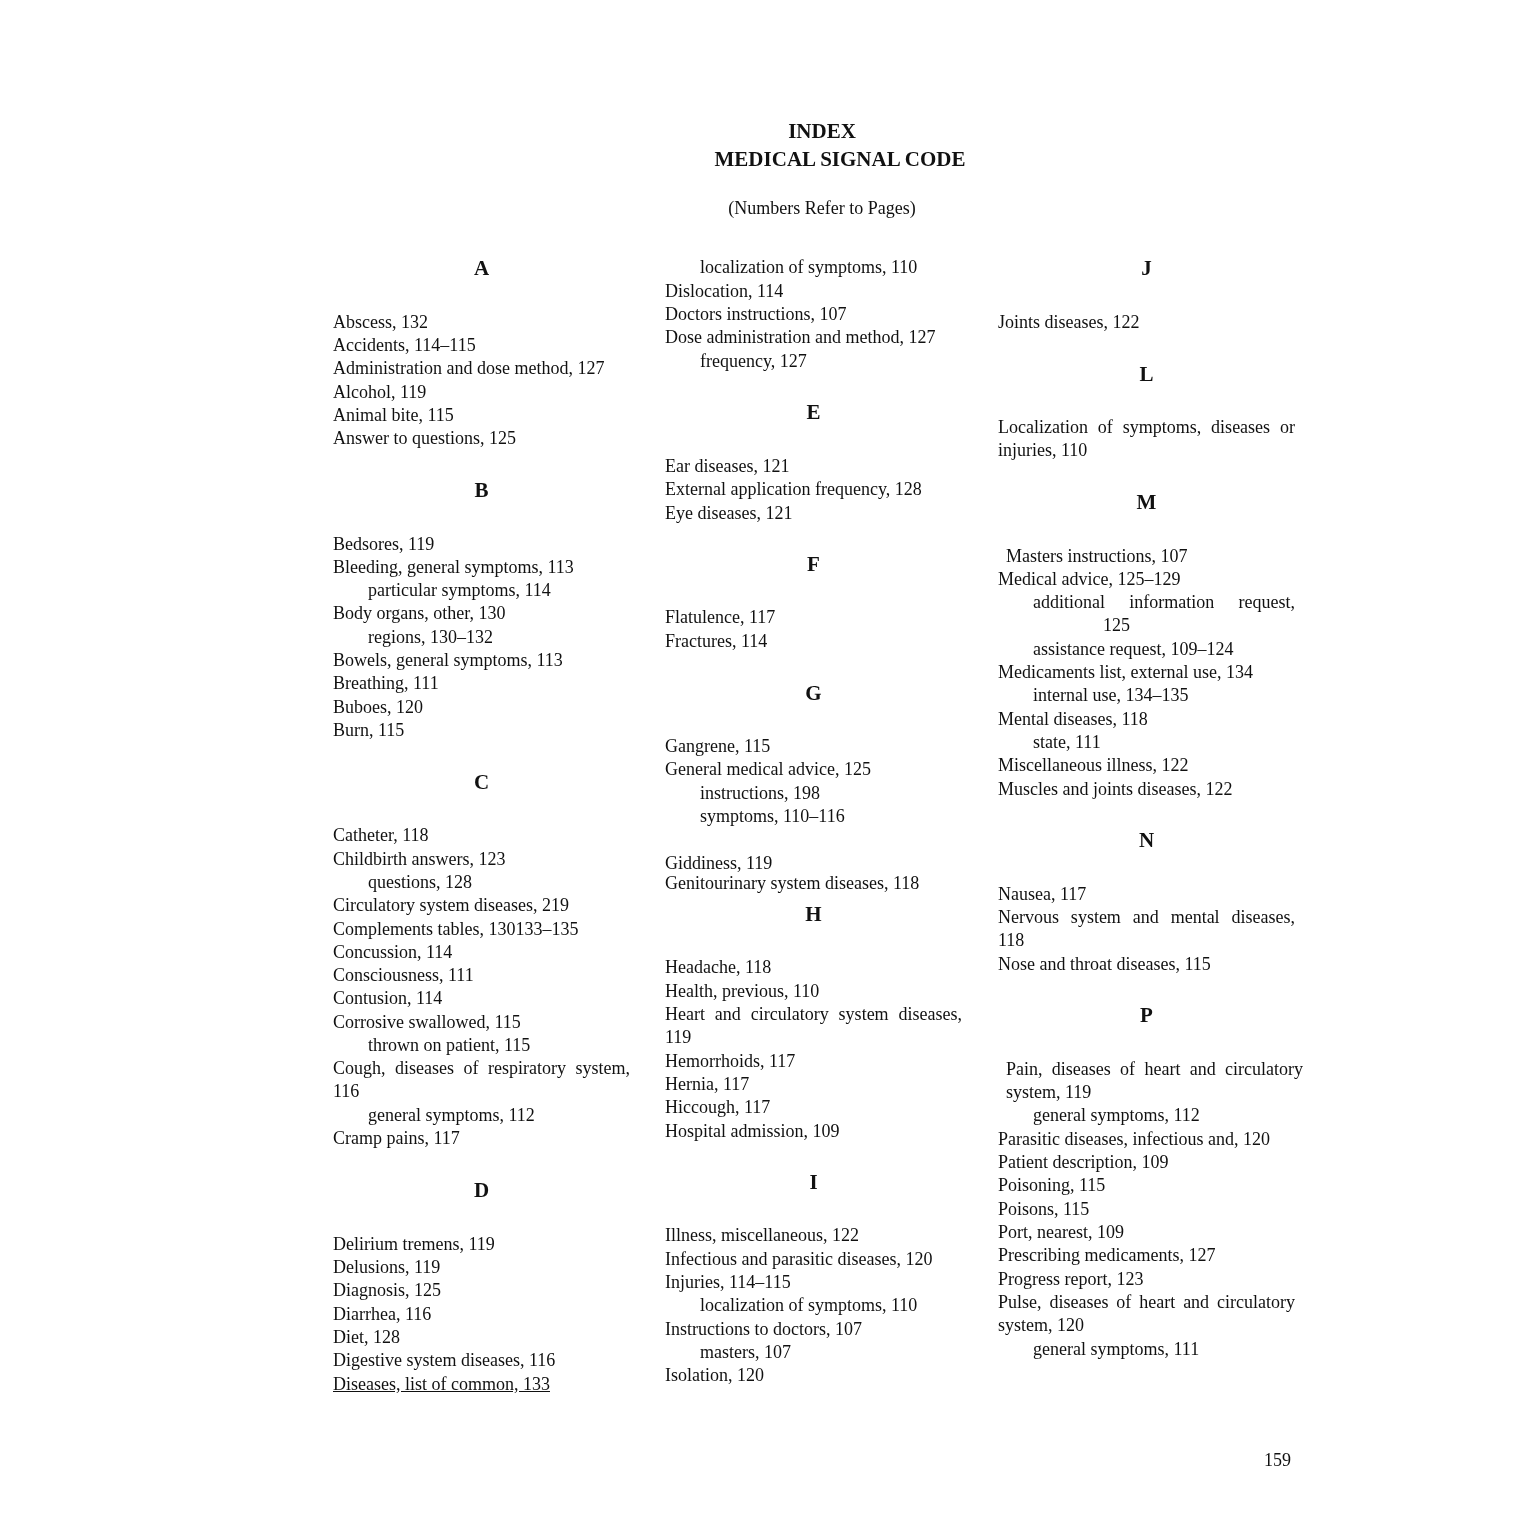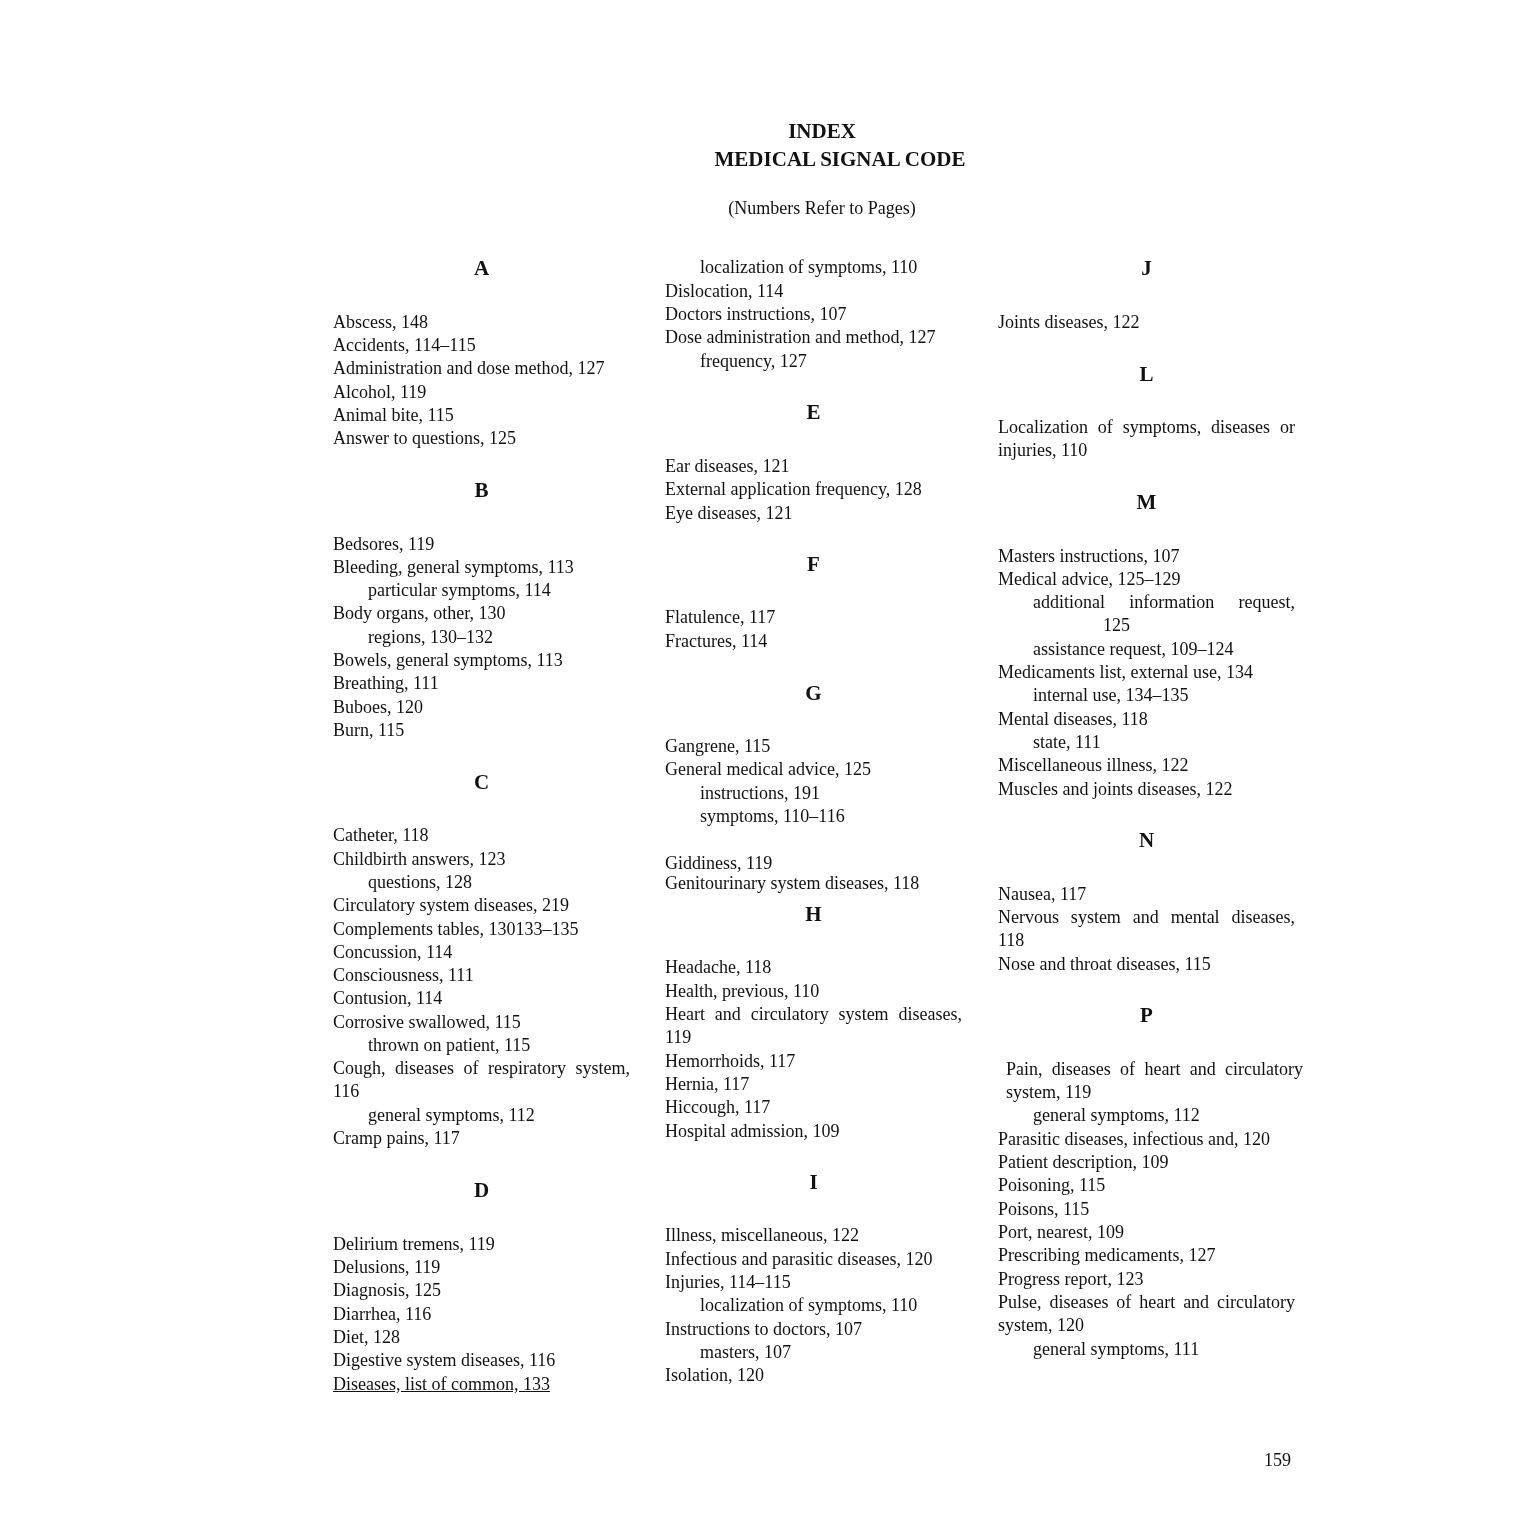--- a/index.html
+++ b/index.html
@@ -23,21 +23,21 @@
 </style>
 </head>
 <body>
 
 <div class="title t1">INDEX</div>
 <div class="title t2">MEDICAL SIGNAL CODE</div>
 <div class="subtitle">(Numbers Refer to Pages)</div>
 
 <div class="col c1">
     <div class="heading" style="position: absolute; left: 0px; width: 297px; top: -2px;">A</div>
-    <div class="entry" style="position: absolute; left: 0px; width: 297px; top: 55px;">Abscess, 148</div>
+    <div class="entry" style="position: absolute; left: 0px; width: 297px; top: 55px;">Abscess, 132</div>
     <div class="entry" style="position: absolute; left: 0px; width: 297px; top: 78px;">Accidents, 114–115</div>
     <div class="entry" style="position: absolute; left: 0px; width: 297px; top: 101px;">Administration and dose method, 127</div>
     <div class="entry" style="position: absolute; left: 0px; width: 297px; top: 125px;">Alcohol, 119</div>
     <div class="entry" style="position: absolute; left: 0px; width: 297px; top: 148px;">Animal bite, 115</div>
     <div class="entry" style="position: absolute; left: 0px; width: 297px; top: 171px;">Answer to questions, 125</div>
     <div class="heading" style="position: absolute; left: 0px; width: 297px; top: 220px;">B</div>
     <div class="entry" style="position: absolute; left: 0px; width: 297px; top: 277px;">Bedsores, 119</div>
     <div class="entry" style="position: absolute; left: 0px; width: 297px; top: 300px;">Bleeding, general symptoms, 113</div>
     <div class="entry sub" style="position: absolute; left: 0px; width: 262px; top: 323px;">particular symptoms, 114</div>
     <div class="entry" style="position: absolute; left: 0px; width: 297px; top: 346px;">Body organs, other, 130</div>
@@ -78,21 +78,21 @@
     <div class="heading" style="position: absolute; left: 0px; width: 297px; top: 142px;">E</div>
     <div class="entry" style="position: absolute; left: 0px; width: 297px; top: 199px;">Ear diseases, 121</div>
     <div class="entry" style="position: absolute; left: 0px; width: 297px; top: 222px;">External application frequency, 128</div>
     <div class="entry" style="position: absolute; left: 0px; width: 297px; top: 246px;">Eye diseases, 121</div>
     <div class="heading" style="position: absolute; left: 0px; width: 297px; top: 294px;">F</div>
     <div class="entry" style="position: absolute; left: 0px; width: 297px; top: 350px;">Flatulence, 117</div>
     <div class="entry" style="position: absolute; left: 0px; width: 297px; top: 374px;">Fractures, 114</div>
     <div class="heading" style="position: absolute; left: 0px; width: 297px; top: 423px;">G</div>
     <div class="entry" style="position: absolute; left: 0px; width: 297px; top: 479px;">Gangrene, 115</div>
     <div class="entry" style="position: absolute; left: 0px; width: 297px; top: 502px;">General medical advice, 125</div>
-    <div class="entry sub" style="position: absolute; left: 0px; width: 262px; top: 526px;">instructions, 191</div>
+    <div class="entry sub" style="position: absolute; left: 0px; width: 262px; top: 526px;">instructions, 198</div>
     <div class="entry sub" style="position: absolute; left: 0px; width: 262px; top: 549px;">symptoms, 110–116</div>
     <div class="entry" style="position: absolute; left: 0px; width: 297px; top: 572px; margin-top: 44px;">Genitourinary system diseases, 118</div>
     <div class="entry" style="position: absolute; left: 0px; width: 297px; top: 596px;">Giddiness, 119</div>
     <div class="heading" style="position: absolute; left: 0px; width: 297px; top: 644px;">H</div>
     <div class="entry" style="position: absolute; left: 0px; width: 297px; top: 700px;">Headache, 118</div>
     <div class="entry" style="position: absolute; left: 0px; width: 297px; top: 724px;">Health, previous, 110</div>
     <div class="entry" style="position: absolute; left: 0px; width: 297px; top: 747px;">Heart and circulatory system diseases,  119</div>
     <div class="entry" style="position: absolute; left: 0px; width: 297px; top: 794px;">Hemorrhoids, 117</div>
     <div class="entry" style="position: absolute; left: 0px; width: 297px; top: 817px;">Hernia, 117</div>
     <div class="entry" style="position: absolute; left: 0px; width: 297px; top: 840px;">Hiccough, 117</div>
@@ -105,21 +105,21 @@
     <div class="entry" style="position: absolute; left: 0px; width: 297px; top: 1062px;">Instructions to doctors, 107</div>
     <div class="entry sub" style="position: absolute; left: 0px; width: 262px; top: 1085px;">masters, 107</div>
     <div class="entry" style="position: absolute; left: 0px; width: 297px; top: 1108px;">Isolation, 120</div>
   </div>
 <div class="col c3">
     <div class="heading" style="position: absolute; left: 0px; width: 297px; top: -2px;">J</div>
     <div class="entry" style="position: absolute; left: 0px; width: 297px; top: 55px;">Joints diseases, 122</div>
     <div class="heading" style="position: absolute; left: 0px; width: 297px; top: 104px;">L</div>
     <div class="entry" style="position: absolute; left: 0px; width: 297px; top: 160px;">Localization of symptoms, diseases or injuries, 110</div>
     <div class="heading" style="position: absolute; left: 0px; width: 297px; top: 232px;">M</div>
-    <div class="entry" style="position: absolute; left: 0px; width: 297px; top: 289px;">Masters instructions, 107</div>
+    <div class="entry" style="position: absolute; left: 8px; width: 297px; top: 289px;">Masters instructions, 107</div>
     <div class="entry" style="position: absolute; left: 0px; width: 297px; top: 312px;">Medical advice, 125–129</div>
     <div class="entry sub" style="position: absolute; left: 0px; width: 262px; top: 335px;">
       <span style="display: block; text-align: justify; text-align-last: justify;">additional information request,</span>
       <span class="wrapnum">125</span>
     </div>
     <div class="entry sub" style="position: absolute; left: 0px; width: 262px; top: 382px;">assistance request, 109–124</div>
     <div class="entry" style="position: absolute; left: 0px; width: 297px; top: 405px;">Medicaments list, external use, 134</div>
     <div class="entry sub" style="position: absolute; left: 0px; width: 262px; top: 428px;">internal use, 134–135</div>
     <div class="entry" style="position: absolute; left: 0px; width: 297px; top: 452px;">Mental diseases, 118</div>
     <div class="entry sub" style="position: absolute; left: 0px; width: 262px; top: 475px;">state, 111</div>

